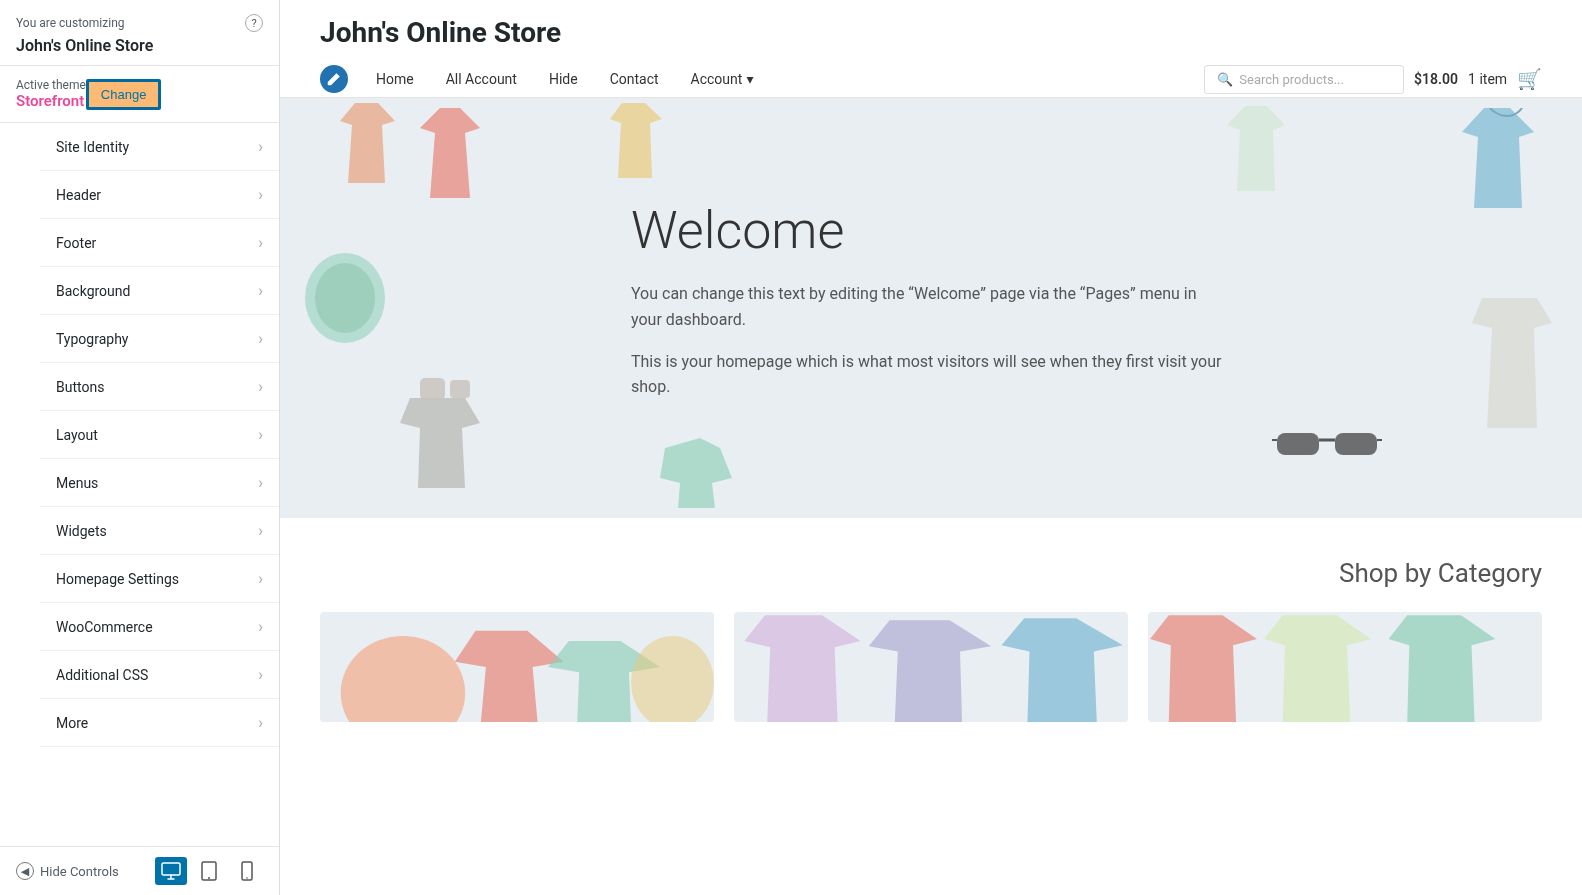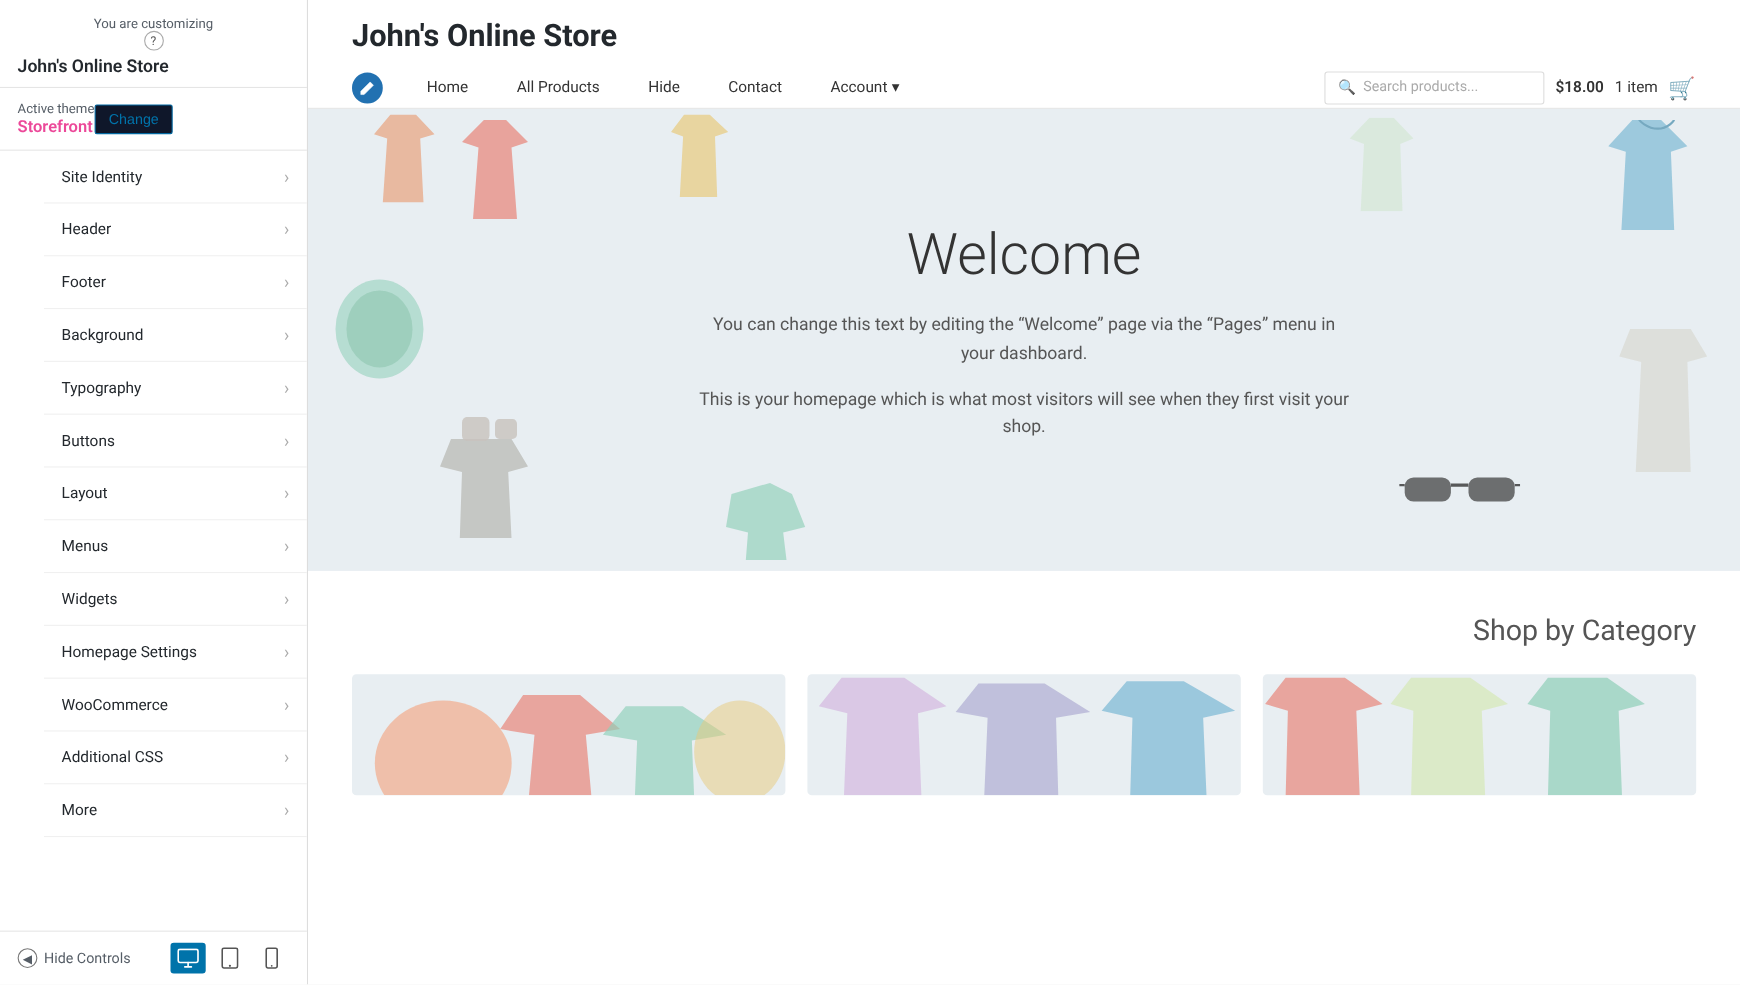--- a/index.html
+++ b/index.html
@@ -21,21 +21,20 @@
     .panel-header {
       padding: 14px 16px 10px;
       border-bottom: 1px solid #e5e5e5;
     }
     .panel-header .customizing-label {
       font-size: 12px;
       color: #555d66;
       display: flex;
       align-items: center;
       justify-content: space-between;
-      flex-direction: column;
     }
     .panel-header .customizing-label .help-icon {
       width: 18px; height: 18px;
       border: 1px solid #aaa;
       border-radius: 50%;
       display: flex; align-items: center; justify-content: center;
       font-size: 11px; color: #555; cursor: pointer;
     }
     .panel-header .store-name {
       font-size: 16px;
@@ -53,23 +52,23 @@
     .active-theme-section .theme-info .theme-label {
       font-size: 12px;
       color: #555d66;
     }
     .active-theme-section .theme-info .theme-name {
       font-size: 15px;
       font-weight: 600;
       color: #ec4899;
     }
     .change-btn {
-      border: 1px solid #0369a1;
+      border: 3px solid #0369a1;
       color: #0073aa;
-      background: #0f172a;
+      background: #fdba74;
       padding: 5px 12px;
       font-size: 13px;
       cursor: pointer;
       border-radius: 2px;
     }
 
     .menu-list {
       flex: 1;
       overflow-y: auto;
       padding-left: 40px;
@@ -142,21 +141,21 @@
       color: #23282d;
       text-align: left;
       margin-bottom: 12px;
     }
     .store-nav {
       display: flex;
       align-items: center;
       justify-content: space-between;
     }
     .nav-links {
-      display: flex; align-items: center; gap: 16px;
+      display: flex; align-items: center; gap: 4px;
       position: relative;
     }
     .edit-pencil {
       width: 28px; height: 28px;
       background: #2271b1;
       border-radius: 50%;
       display: flex; align-items: center; justify-content: center;
       margin-right: 10px;
       cursor: pointer;
     }
@@ -183,21 +182,20 @@
       font-size: 13px;
       color: #aaa;
       width: 200px;
       display: flex; align-items: center; gap: 6px;
     }
 
     
     .hero {
       background: #e8eef2;
       padding: 60px 20px;
-      text-align: center;
       position: relative;
       overflow: hidden;
       min-height: 420px;
       display: flex;
       align-items: center;
       justify-content: center;
     }
     .hero-content {
       position: relative; z-index: 2;
       max-width: 600px;
@@ -365,21 +363,21 @@
     <div class="store-header">
       <div class="store-title">John's Online Store</div>
       <div class="store-nav">
         <div class="nav-links">
           <div class="edit-pencil">
             <svg viewBox="0 0 14 14" fill="white" xmlns="http://www.w3.org/2000/svg">
               <path d="M9.5 1.5l3 3L4 13H1v-3L9.5 1.5z" stroke="white" stroke-width="0.5" fill="white"></path>
             </svg>
           </div>
           <a class="nav-link">Home</a>
-          <a class="nav-link">All Products</a>
+          <a class="nav-link">All Account</a>
           <a class="nav-link">Hide</a>
           <a class="nav-link">Contact</a>
           <a class="nav-link has-dropdown">Account <span>▾</span></a>
         </div>
         <div class="cart-area">
           <div class="search-box">
             <span>🔍</span>
             <span style="color:#aaa; font-size:13px;">Search products...</span>
           </div>
           <span style="font-weight:600;">$18.00</span>

